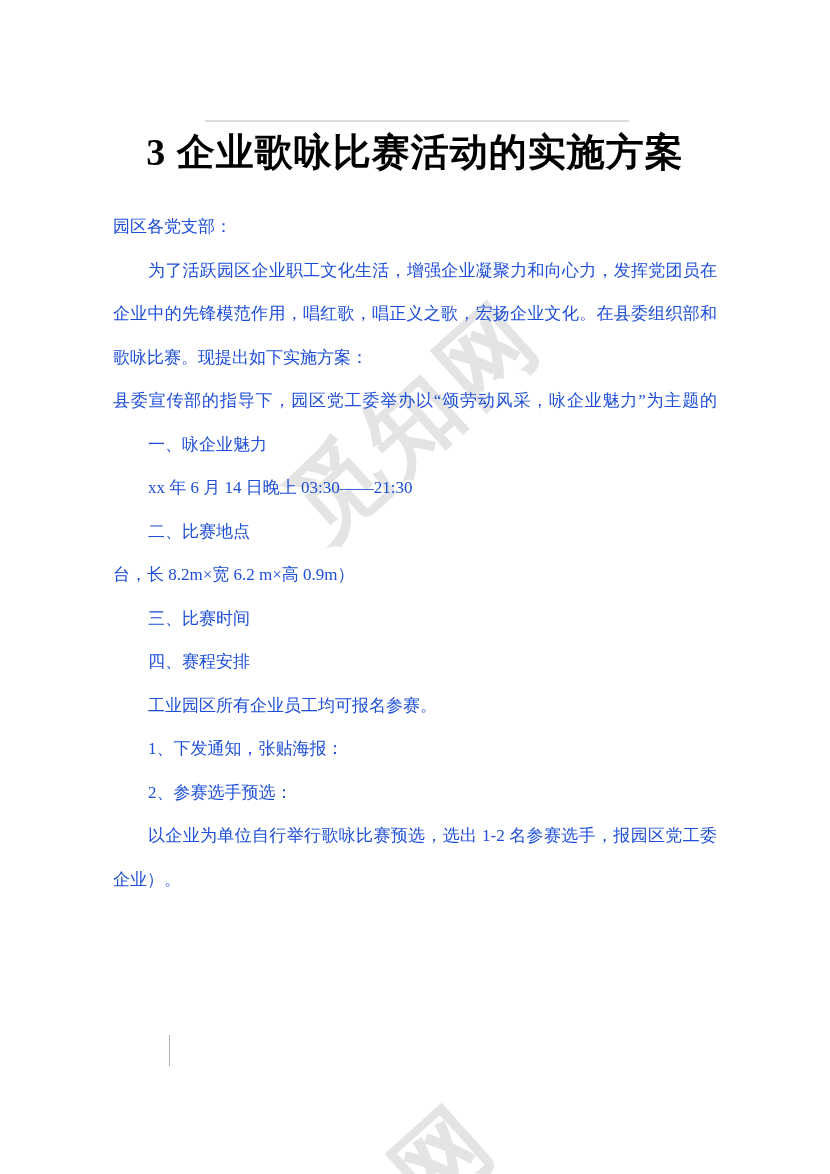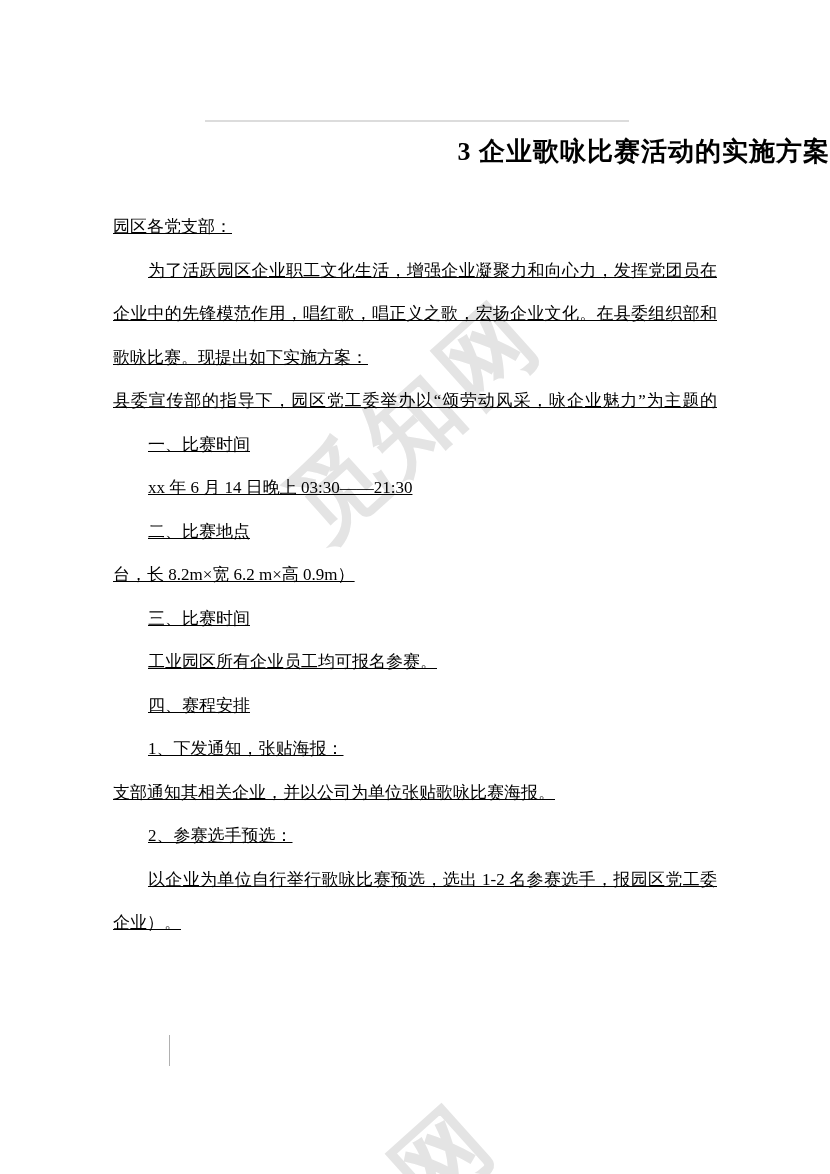--- a/index.html
+++ b/index.html
@@ -22,22 +22,22 @@
     width: 424px;
     height: 2px;
     background: #dcdcdc;
   }
   .doc-title {
     position: absolute;
     top: 130px;
     left: 0;
     width: 830px;
     margin: 0;
-    text-align: right;
-    font-size: 26px;
+    text-align: center;
+    font-size: 38px;
     line-height: 44px;
     font-weight: 700;
     letter-spacing: 1px;
     color: #000000;
   }
   .doc-body {
     position: absolute;
     left: 113px;
     top: 205px;
     width: 604px;
@@ -88,35 +88,34 @@
 <div class="page" style="background: rgb(255, 255, 255);">
 
   <span class="watermark wm-main" style="color: rgb(228, 228, 228);">觅知网</span>
 
   <span class="watermark wm-frag" style="color: rgb(228, 228, 228);">觅知网</span>
 
   <div class="title-rule" style="background: rgb(220, 220, 220);"></div>
 
   <h1 class="doc-title" style="color: rgb(0, 0, 0);">3 企业歌咏比赛活动的实施方案</h1>
 
-  <div class="doc-body" style="color: #000000; text-decoration: underline;">
+  <div class="doc-body" style="color: #1d4ed8;">
       <div class="line">园区各党支部：</div>
       <div class="line indent fill">为了活跃园区企业职工文化生活，增强企业凝聚力和向心力，发挥党团员在</div>
       <div class="line fill">企业中的先锋模范作用，唱红歌，唱正义之歌，宏扬企业文化。在县委组织部和</div>
       <div class="line">歌咏比赛。现提出如下实施方案：</div>
       <div class="line fill">县委宣传部的指导下，园区党工委举办以“颂劳动风采，咏企业魅力”为主题的</div>
-      <div class="line indent">一、比赛时间</div>
+      <div class="line indent">一、咏企业魅力</div>
       <div class="line indent">xx 年 6 月 14 日晚上 03:30——21:30</div>
       <div class="line indent">二、比赛地点</div>
       <div class="line">台，长 8.2m×宽 6.2 m×高 0.9m）</div>
       <div class="line indent">三、比赛时间</div>
+      <div class="line indent">四、赛程安排</div>
       <div class="line indent">工业园区所有企业员工均可报名参赛。</div>
-      <div class="line indent">四、赛程安排</div>
       <div class="line indent">1、下发通知，张贴海报：</div>
-      <div class="line">支部通知其相关企业，并以公司为单位张贴歌咏比赛海报。</div>
       <div class="line indent">2、参赛选手预选：</div>
       <div class="line indent fill">以企业为单位自行举行歌咏比赛预选，选出 1-2 名参赛选手，报园区党工委</div>
       <div class="line">企业）。</div>
     </div>
 
   <div class="caret" style="background: rgb(176, 176, 176);"></div>
 
 </div>
 
 </body></html>

